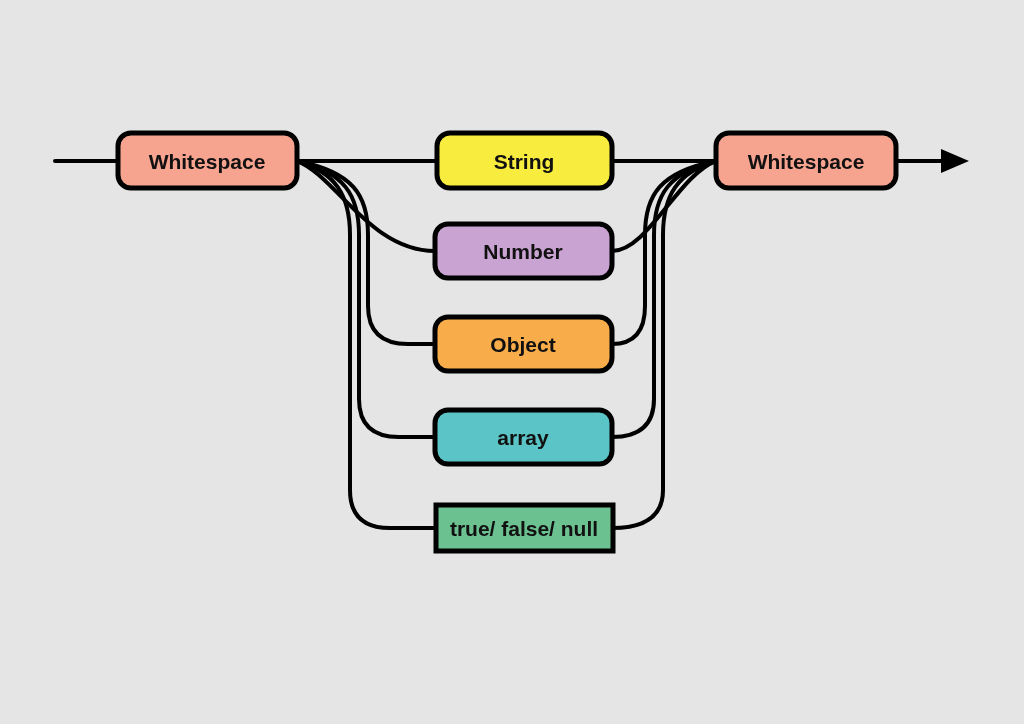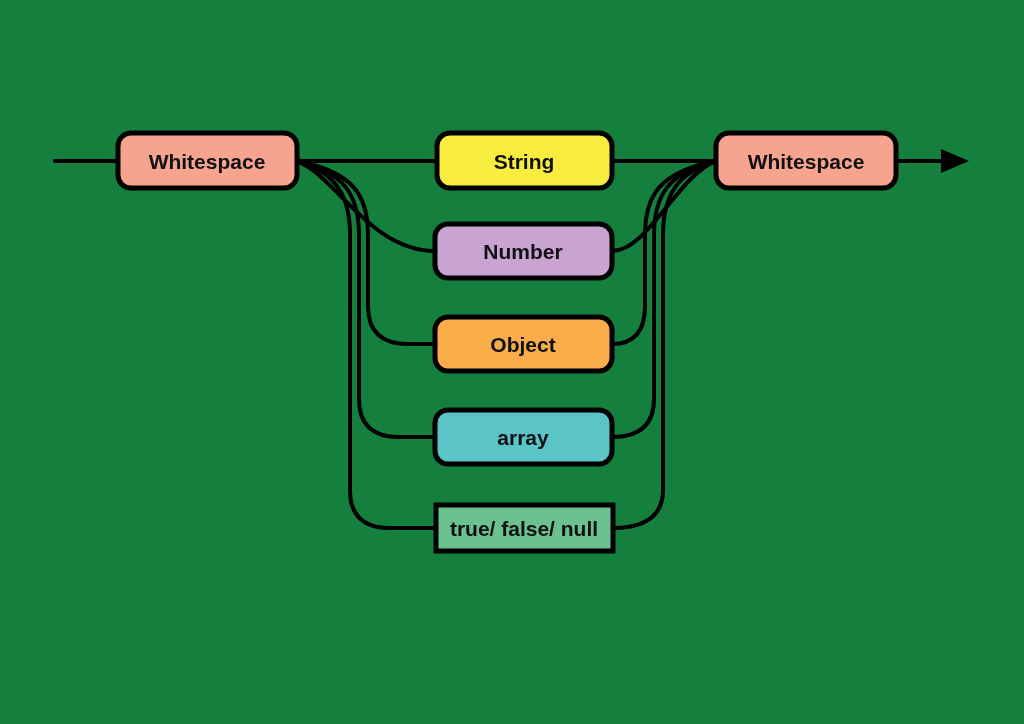--- a/index.html
+++ b/index.html
@@ -7,21 +7,21 @@
     padding: 0;
     background: #ffffff;
     width: 1024px;
     height: 724px;
     overflow: hidden;
   }
   .stage {
     position: relative;
     width: 1024px;
     height: 724px;
-    background: #15803d;
+    background: #e5e5e5;
   }
   svg {
     display: block;
     font-family: "Liberation Sans", sans-serif;
   }
   .edge {
     fill: none;
     stroke: #000000;
     stroke-width: 4;
     stroke-linecap: round;

